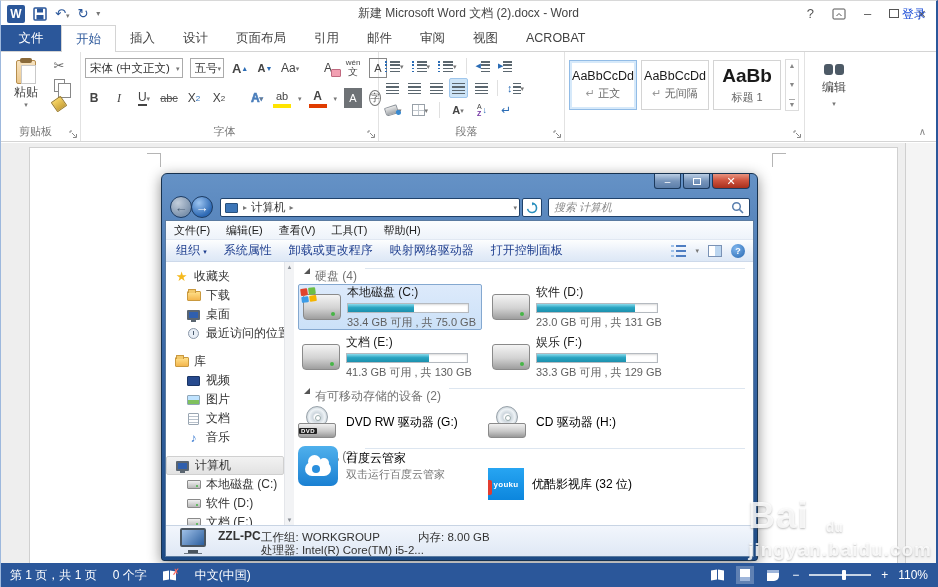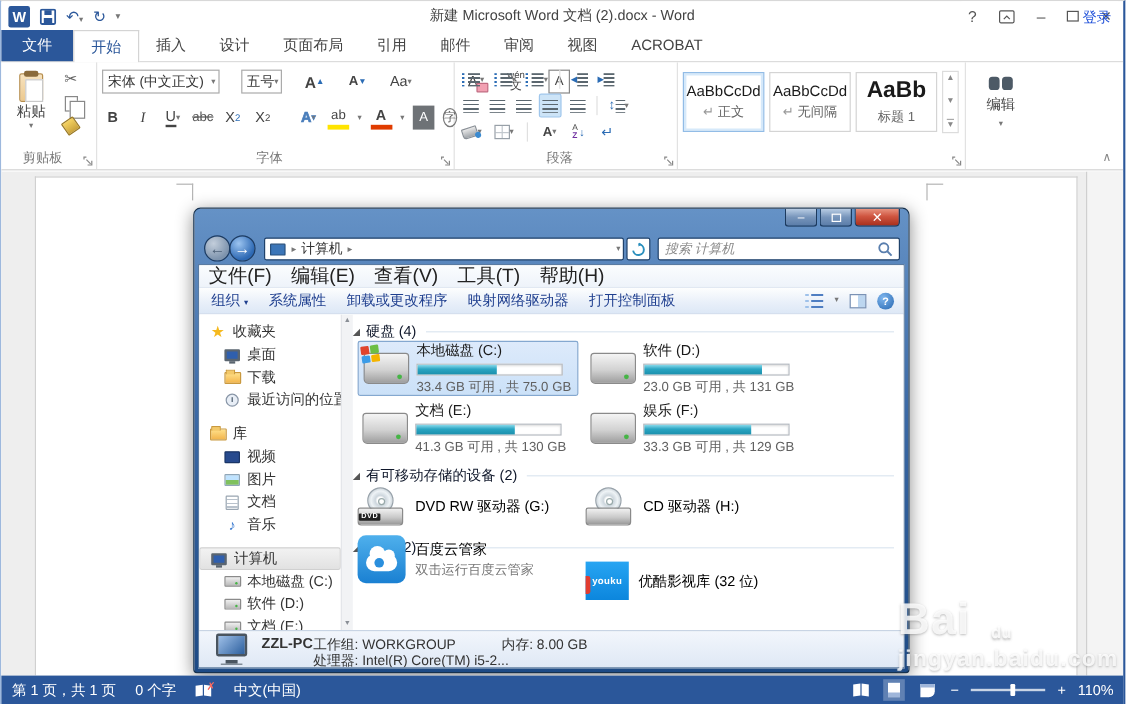--- a/index.html
+++ b/index.html
@@ -112,21 +112,21 @@
   .addr{position:absolute;left:58px;top:24px;width:300px;height:19px;background:#fff;border:1px solid #20426b;border-radius:2px;display:flex;align-items:center;font-size:11.5px;color:#333;padding:0 2px 0 4px}
   .addr .sep8{color:#777;font-size:8px;margin:0 4px}
   .addr .flex{flex:1}
   .refr{position:absolute;left:360px;top:24px;width:20px;height:19px;background:#fff;border:1px solid #20426b;border-radius:2px;display:flex;align-items:center;justify-content:center}
   .srch{position:absolute;left:386px;top:24px;width:202px;height:19px;background:#fff;border:1px solid #20426b;border-radius:2px;display:flex;align-items:center;padding:0 5px;font-size:11px;color:#8a8a8a;font-style:italic}
   .srch .flex{flex:1}
   .mini-pc{width:12px;height:10px;position:relative;margin-right:2px}
   .mini-pc:before{content:"";position:absolute;left:0;top:0;width:11px;height:8px;background:#3c76b8;border:1px solid #28517e;border-radius:1px}
   
   .xbody{position:absolute;left:3px;right:3px;top:46px;bottom:3px;background:#fff;border:1px solid #5a7ba1;overflow:hidden}
-  .xmenu{height:19px;background:linear-gradient(#fbfdfe,#eef3fa);border-bottom:1px solid #e1e8f2;display:flex;align-items:center;gap:16px;padding-left:8px;font-size:16px;color:#222}
+  .xmenu{height:19px;background:linear-gradient(#fbfdfe,#eef3fa);border-bottom:1px solid #e1e8f2;display:flex;align-items:center;gap:16px;padding-left:8px;font-size:11px;color:#222}
   .xtool{height:22px;background:linear-gradient(#fdfefe,#e8eff9 60%,#dde8f6);border-bottom:1px solid #cdd9ea;display:flex;align-items:center;gap:17px;padding-left:10px;font-size:12px;color:#1f3f8f;position:relative}
   .xtool .rt{position:absolute;right:8px;display:flex;align-items:center;gap:9px}
   .viewsic{width:15px;height:12px;background:
     repeating-linear-gradient(to bottom,#4f7ec2 0 2px,transparent 2px 5px) 5px 0/10px 12px no-repeat,
     repeating-linear-gradient(to bottom,#9ec1ea 0 2px,transparent 2px 5px) 0 0/3px 12px no-repeat}
   .previc{width:14px;height:12px;border:1px solid #7a92b5;background:linear-gradient(to right,#fff 50%,#bcd6f0 50%)}
   .helpic{width:14px;height:14px;border-radius:50%;background:radial-gradient(circle at 35% 30%,#7fb6ee,#2566b0);color:#fff;font-size:9px;font-weight:bold;display:flex;align-items:center;justify-content:center}
   .xcontent{position:absolute;left:0;right:0;top:41px;bottom:31px;background:#fff;overflow:hidden}
   
   .xside{position:absolute;left:0;top:0;bottom:0;width:118px;font-size:12px;color:#333}
@@ -145,21 +145,21 @@
   .clk{width:11px;height:11px;border-radius:50%;background:#e8eef6;border:1px solid #8a97a8;position:relative}
   .clk:before{content:"";position:absolute;left:4px;top:2px;width:1px;height:4px;background:#4a5a6c}
   .vid{width:13px;height:10px;background:#274a8e;border-radius:1px;border:1px solid #1a3566}
   .pic{width:13px;height:10px;background:linear-gradient(#bfe3ff 45%,#7fc15e 45%);border:1px solid #8fa6b8;border-radius:1px}
   .docg{width:11px;height:12px;background:repeating-linear-gradient(to bottom,#fff 0 2px,#b9c2cc 2px 3px);border:1px solid #9aa6b2;border-radius:1px}
   .note{color:#3a7ad0;font-size:12px}
   .mdrv{width:14px;height:9px;background:linear-gradient(#f0f0f0,#b9b9b9);border:1px solid #8a8a8a;border-radius:1px;position:relative}
   .mdrv:after{content:"";position:absolute;right:2px;bottom:1px;width:2px;height:2px;background:#46b546;border-radius:50%}
   
   .xmain{position:absolute;left:128px;top:0;right:0;bottom:0;font-size:12px}
-  .shead{position:absolute;left:0;right:8px;display:flex;align-items:center;color:#0f172a;font-size:12px}
+  .shead{position:absolute;left:10px;right:8px;display:flex;align-items:flex-start;color:#737373;font-size:12px}
   .tri{width:0;height:0;border-bottom:6px solid #555;border-left:6px solid transparent;margin-right:5px}
   .shead .rule{flex:1;height:1px;background:#dde6f0;margin-left:8px}
   .tile{position:absolute;width:184px;height:46px;display:flex;align-items:center}
   .tile.sel{background:linear-gradient(#ddeafb,#cbe1f8);border:1px solid #84a8d0;border-radius:2px}
   .drv{width:38px;height:26px;background:linear-gradient(#f4f4f4,#d2d2d2 55%,#9e9e9e);border:1px solid #8a8a8a;border-radius:3px 3px 4px 4px;position:relative;flex:none;margin:0 6px 0 4px}
   .drv:after{content:"";position:absolute;right:5px;bottom:3px;width:4px;height:4px;background:#46b546;border-radius:50%}
   .winflag{position:absolute;left:-3px;top:-7px;width:15px;height:14px;display:grid;grid-template-columns:1fr 1fr;gap:1px;transform:rotate(-8deg)}
   .winflag i{border-radius:1px}
   .wf1{background:#e0442d}.wf2{background:#6cbe45}.wf3{background:#3b9ce8}.wf4{background:#f4b400}
   .tinfo{flex:1;min-width:0}
@@ -284,21 +284,21 @@
           <span class="fpaint"></span>
         </div>
       </div>
       <span class="glabel">剪贴板</span>
       <svg class="glaunch" width="9" height="9">
           <path d="M1,3 V1 H3 M3,3 L6.5,6.5 M7.5,4 V7.5 H4" fill="none" stroke="#888"></path>
         </svg>
     </div>
 
     <div class="rgroup" style="width:298px">
-      <div class="rrow" style="gap:18px">
+      <div class="rrow" style="gap:7px">
         <div class="combo" style="width:101px">
             <span class="cv" style="width:86px">宋体 (中文正文)</span>
             <span class="dd">▾</span>
           </div>
         <div class="combo" style="width:46px">
             <span class="cv" style="flex:1">五号</span>
             <span class="dd">▾</span>
           </div>
         <span class="btn ga">
             <span>A</span>
@@ -542,29 +542,29 @@
           <div class="xside">
             <div style="height:5px"></div>
             <div class="sit">
                 <span class="i16">
                   <span class="star">★</span>
                 </span>
                 <span>收藏夹</span>
               </div>
             <div class="sit ind">
                 <span class="i16">
+                  <span class="fold"></span>
+                </span>
+                <span>下载</span>
+              </div>
+            <div class="sit ind">
+                <span class="i16">
                   <span class="mon"></span>
                 </span>
                 <span>桌面</span>
-              </div>
-            <div class="sit ind">
-                <span class="i16">
-                  <span class="fold"></span>
-                </span>
-                <span>下载</span>
               </div>
             <div class="sit ind">
                 <span class="i16">
                   <span class="clk"></span>
                 </span>
                 <span>最近访问的位置</span>
               </div>
             <div class="sgap"></div>
             <div class="sit">
                 <span class="i16">

